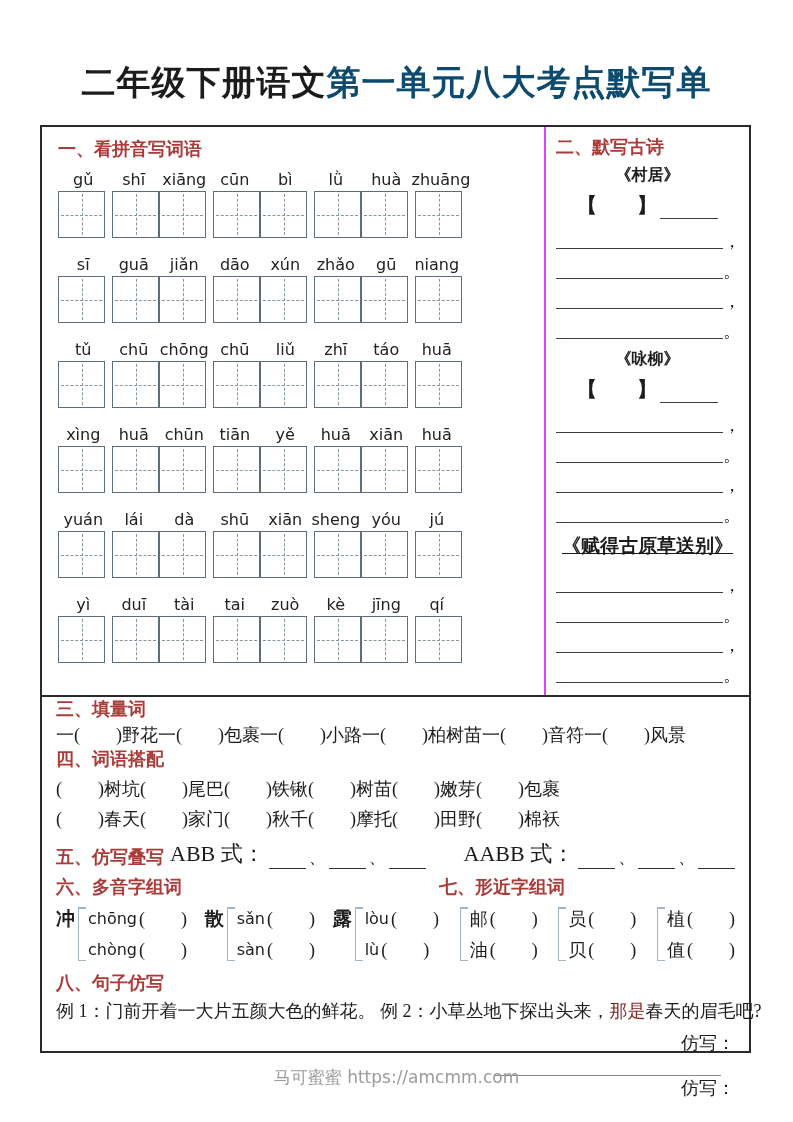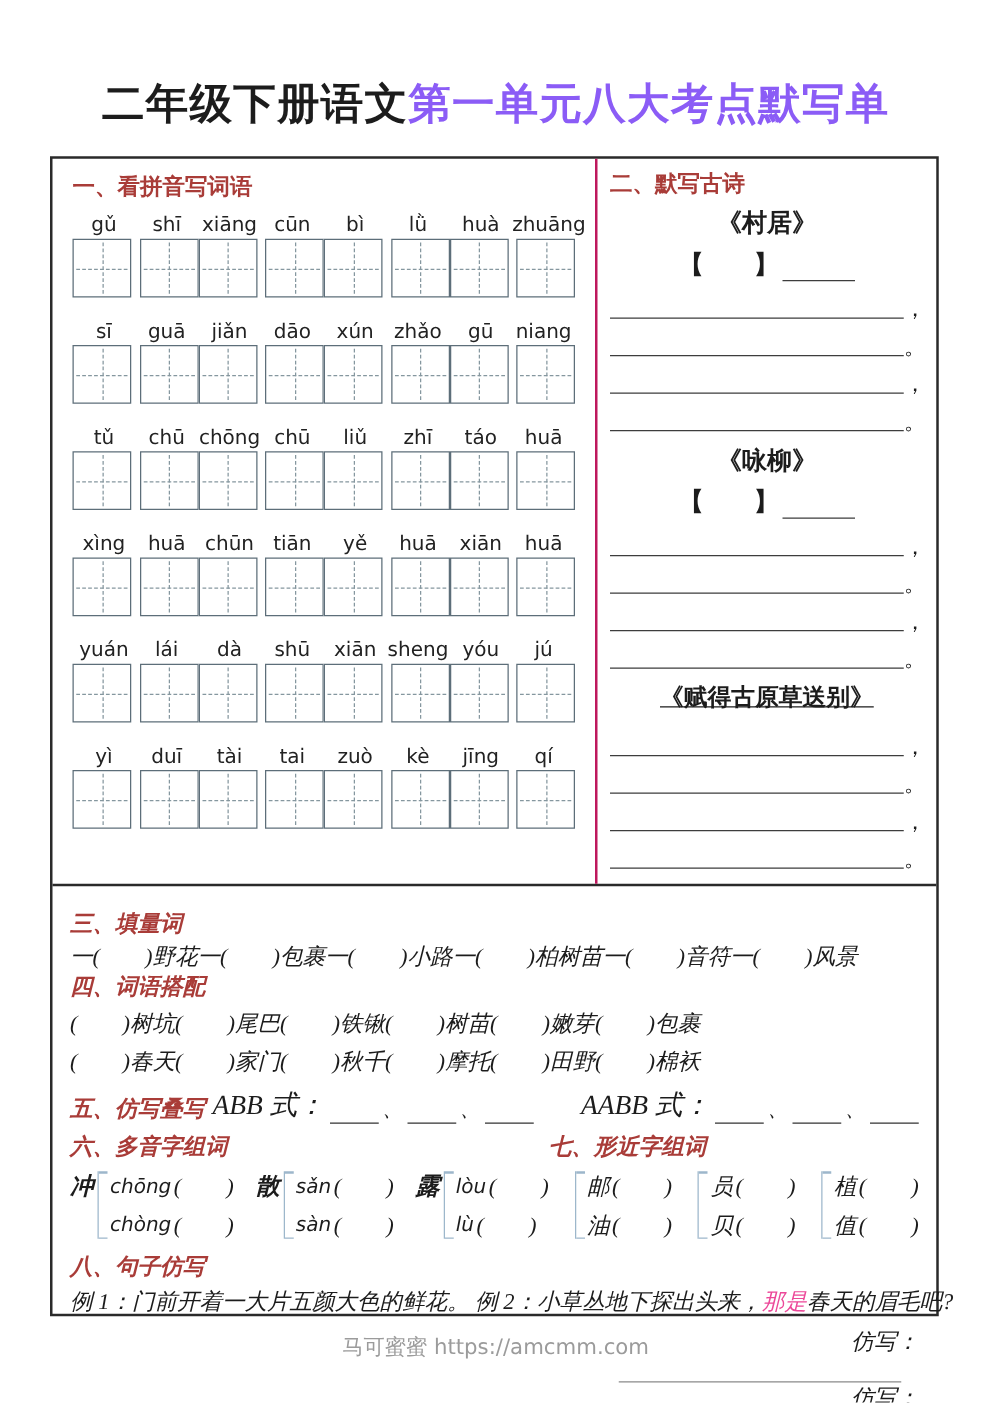--- a/index.html
+++ b/index.html
@@ -2,54 +2,54 @@
 <html><head>
 <meta charset="utf-8">
 <style>
   html,body{margin:0;padding:0;}
   body{width:793px;height:1122px;background:#ffffff;position:relative;
        font-family:"Liberation Serif","DejaVu Serif",serif;color:#1c1c1c;overflow:hidden;}
 
   
   .page-title{position:absolute;top:60px;left:0;width:100%;text-align:center;
               font-size:34px;font-weight:bold;letter-spacing:1px;white-space:nowrap;}
-  .page-title .red{color:#8b5cf6;}
+  .page-title .red{color:#0c4a6e;}
 
   
   .sheet{position:absolute;left:40px;top:125px;width:711px;height:928px;
          border:2px solid #2a2a2a;box-sizing:border-box;display:flex;flex-direction:column;background:#fff;}
   .top{display:flex;flex:0 0 570px;border-bottom:2px solid #2a2a2a;box-sizing:border-box;}
-  .left-col{width:436px;border-right:2px solid #be185d;box-sizing:border-box;padding:10px 16px 0 16px;}
-  .right-col{flex:1;padding:8px 10px 12px 10px;box-sizing:border-box;border-radius:28px;}
+  .left-col{width:504px;border-right:2px solid #d946ef;box-sizing:border-box;padding:10px 16px 0 16px;}
+  .right-col{flex:1;padding:8px 10px 2px 10px;box-sizing:border-box;border-radius:28px;}
 
   .sec-heading{color:#a93c38;font-weight:bold;font-size:18px;line-height:24px;white-space:nowrap;}
 
   
   .py-row{display:flex;margin-top:15px;}
   .py-row.first{margin-top:7px;}
   .word{width:101px;}
   .pinyin{display:flex;font-family:"DejaVu Sans",sans-serif;font-size:16px;color:#222;
           height:21px;align-items:flex-end;}
   .pinyin span{width:50%;text-align:center;white-space:nowrap;}
   .boxes{display:flex;justify-content:space-between;margin-top:2px;}
   .box{width:47px;height:47px;border:1.5px solid #5d6e79;box-sizing:border-box;position:relative;background:#fff;}
   .box::before{content:"";position:absolute;left:2px;right:2px;top:50%;border-top:1px dashed #85979f;}
   .box::after{content:"";position:absolute;top:2px;bottom:2px;left:50%;border-left:1px dashed #85979f;}
 
   
-  .poem-title{text-align:center;font-size:20px;font-weight:600;margin-top:6px;white-space:nowrap;}
+  .poem-title{text-align:center;font-size:16px;font-weight:600;margin-top:6px;white-space:nowrap;}
   .author-row{display:flex;justify-content:center;align-items:flex-end;margin-top:6px;
               font-size:20px;font-weight:600;}
   .author-ul{width:58px;border-bottom:1.5px solid #3d3d3d;height:20px;margin-left:3px;}
   .blank-line{display:flex;align-items:flex-end;height:30px;}
   .blank-line .ul{flex:1;border-bottom:1.5px solid #3d3d3d;height:20px;}
   .blank-line .punct{width:16px;text-align:center;font-size:18px;line-height:16px;}
 
   
-  .bottom{flex:1;padding:18px 14px 0 14px;box-sizing:border-box;font-size:18px;font-style:italic;}
+  .bottom{flex:1;padding:0 14px 0 14px;box-sizing:border-box;font-size:18px;}
   .spread{display:flex;align-items:flex-end;white-space:nowrap;}
   .quant-row{margin-top:2px;}
   .h-mt{margin-top:0;}
   .match-row{margin-top:6px;}
   .row5{display:flex;align-items:flex-end;margin-top:8px;white-space:nowrap;}
   .row5 .lbl{font-size:22px;margin-right:4px;}
   .blank-sm{width:52px;border-bottom:1.5px solid #333;height:18px;}
   .sep{padding:0 3px;font-size:17px;}
   .gap-aabb{margin-left:38px;}
   .row67{display:flex;margin-top:6px;}
@@ -57,21 +57,21 @@
   .dy-row{display:flex;justify-content:space-between;margin-top:4px;}
   .dy-group{display:flex;align-items:stretch;}
   .dy-char{font-size:19px;font-weight:600;padding-top:3px;}
   .brace{width:8px;margin:4px 1px 4px 3px;border-left:1.5px solid #9db7cb;position:relative;}
   .brace::before{content:"";position:absolute;top:0;left:0;width:7px;height:1.5px;background:#9db7cb;}
   .brace::after{content:"";position:absolute;bottom:0;left:0;width:7px;height:1.5px;background:#9db7cb;}
   .dy-line{height:31px;display:flex;align-items:center;font-size:18px;white-space:nowrap;}
   .dy-line .py{font-family:"DejaVu Sans",sans-serif;font-size:16px;}
   .dy-line .paren{margin-left:2px;}
   .example-row{margin-top:4px;font-size:18px;white-space:nowrap;}
-  .blue{color:#ec4899;}
+  .blue{color:#7f1d1d;}
   .imitate-row{display:flex;align-items:flex-end;margin-top:8px;flex-direction:column;}
   .im-ul1{width:226px;border-bottom:1.5px solid #8a8a8a;height:20px;margin-right:14px;}
   .im-ul2{flex:1;border-bottom:1.5px solid #8a8a8a;height:20px;}
 
   
   .footer{position:absolute;top:1066px;left:0;width:100%;text-align:center;color:#9b9b9b;
           font-size:17px;font-family:"DejaVu Sans",sans-serif;}
 </style>
 </head>
 <body>

